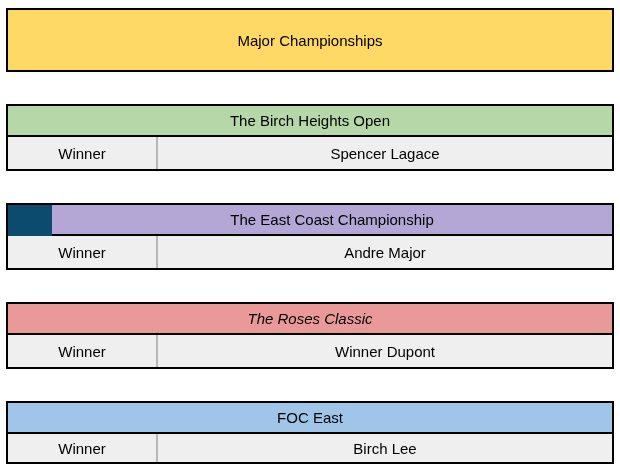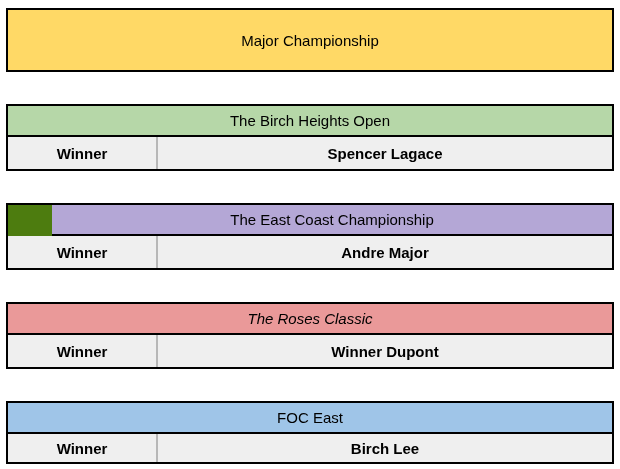--- a/index.html
+++ b/index.html
@@ -24,58 +24,57 @@
     margin: 8px 6px 0 6px;
     height: 60px;
     border: 2px solid #000000;
     display: flex;
     align-items: center;
     justify-content: center;
   }
   .champ {
     margin: 32px 6px 0 6px;
     border: 2px solid #000000;
-    background: #4d7c0f;
+    background: #0c4a6e;
   }
   .champ-header {
     height: 29px;
     border-bottom: 2px solid #000000;
     display: flex;
     align-items: center;
     justify-content: center;
   }
   .champ-row {
     display: flex;
     height: 32px;
     align-items: stretch;
   }
   .champ:last-of-type .champ-row {
     height: 28px;
   }
   .cell {
     display: flex;
     align-items: center;
     justify-content: center;
-    font-weight: bold;
   }
   .cell.label {
     width: 148px;
     border-right: 2px solid #b7b7b7;
     flex: 0 0 auto;
   }
   .cell.value {
     flex: 1 1 auto;
   }
 </style>
 </head>
 <body>
 
 <div class="canvas">
 
-  <div class="banner" style="background-color: rgb(255, 217, 102);">Major Championship</div>
+  <div class="banner" style="background-color: rgb(255, 217, 102);">Major Championships</div>
 
   <section class="champ">
     <div class="champ-header" style="background-color: rgb(182, 215, 168);">The Birch Heights Open</div>
     <div class="champ-row" style="background-color: rgb(239, 239, 239);">
       <div class="cell label">Winner</div>
       <div class="cell value">Spencer Lagace</div>
     </div>
   </section>
 
   <section class="champ">

